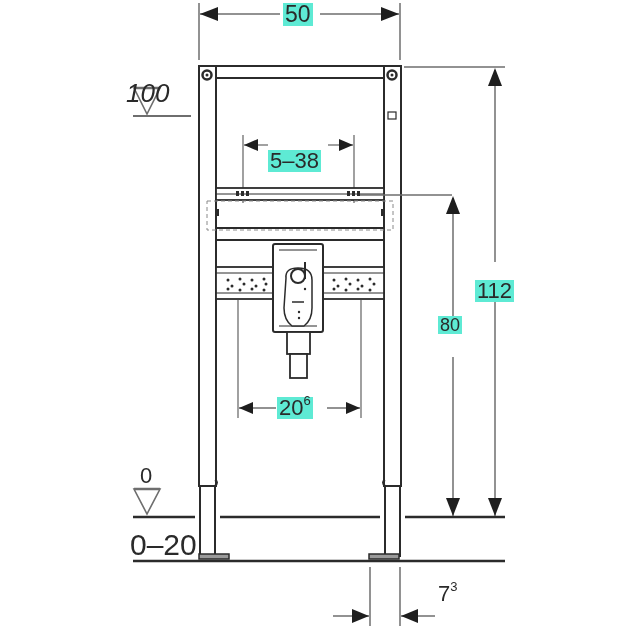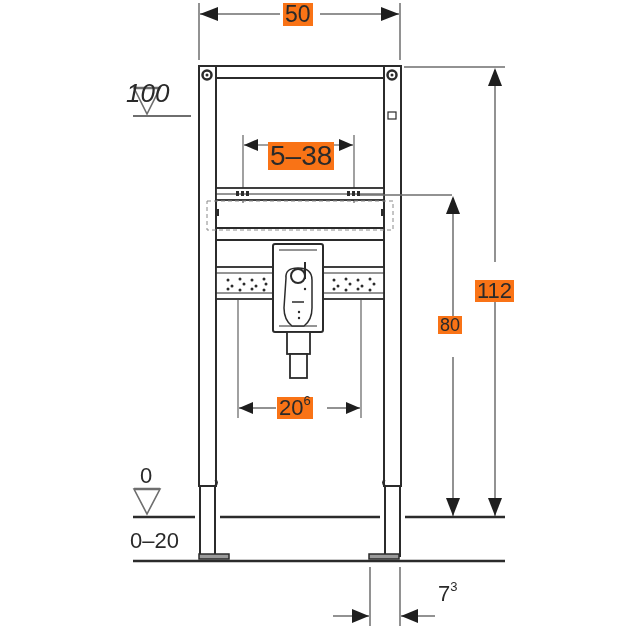--- a/index.html
+++ b/index.html
@@ -5,21 +5,21 @@
   html, body { margin: 0; padding: 0; background: #ffffff; }
   body { width: 640px; height: 640px; overflow: hidden; position: relative; }
   #stage { position: absolute; left: 0; top: 0; width: 640px; height: 640px; }
   .lbl {
     position: absolute;
     font-family: "Liberation Sans", "DejaVu Sans", sans-serif;
     color: #2a2a2a;
     font-size: 22px;
     line-height: 1;
     white-space: nowrap;
-    background: #f97316;
+    background: #5eead4;
     padding: 0 2px;
   }
   .lbl sup { font-size: 13px; position: relative; top: -3px; vertical-align: top; }
 </style>
 </head>
 <body>
 
 <svg id="stage" viewBox="0 0 640 640" xmlns="http://www.w3.org/2000/svg">
   <defs>
     <marker id="arrowEnd" viewBox="0 0 10 10" refX="10" refY="5" markerWidth="9" markerHeight="9" orient="auto-start-reverse" markerUnits="userSpaceOnUse">
@@ -200,25 +200,25 @@
     <line x1="401" y1="616" x2="435" y2="616"></line>
   </g>
   <path d="M369,616 L352,609 L352,623 z" fill="#1e1e1e"></path>
   <path d="M401,616 L418,609 L418,623 z" fill="#1e1e1e"></path>
 </svg>
 
 <div class="lbl" style="left:283px; top:3px; font-size:23px;">50</div>
 
 <div class="lbl" style="left:124px; top:80px; font-size:26px; background:transparent;font-style:italic;">100</div>
 
-<div class="lbl" style="left:268px; top:142px; font-size:28px;">5–38</div>
+<div class="lbl" style="left:268px; top:150px; font-size:22px;">5–38</div>
 
 <div class="lbl" style="left:277px; top:397px; font-size:22px;"><span>20</span><sup>6</sup></div>
 
 <div class="lbl" style="left:475px; top:264px; font-size:22px;margin-top:16px;">112</div>
 
 <div class="lbl" style="left:438px; top:316px; font-size:18px;">80</div>
 
 <div class="lbl" style="left:138px; top:465px; font-size:22px; background:transparent;">0</div>
 
-<div class="lbl" style="left:128px; top:530px; font-size:22px; background:transparent;">0–20</div>
+<div class="lbl" style="left:128px; top:530px; font-size:30px; background:transparent;">0–20</div>
 
 <div class="lbl" style="left:436px; top:583px; font-size:22px; background:transparent;"><span>7</span><sup>3</sup></div>
 
 </body></html>

